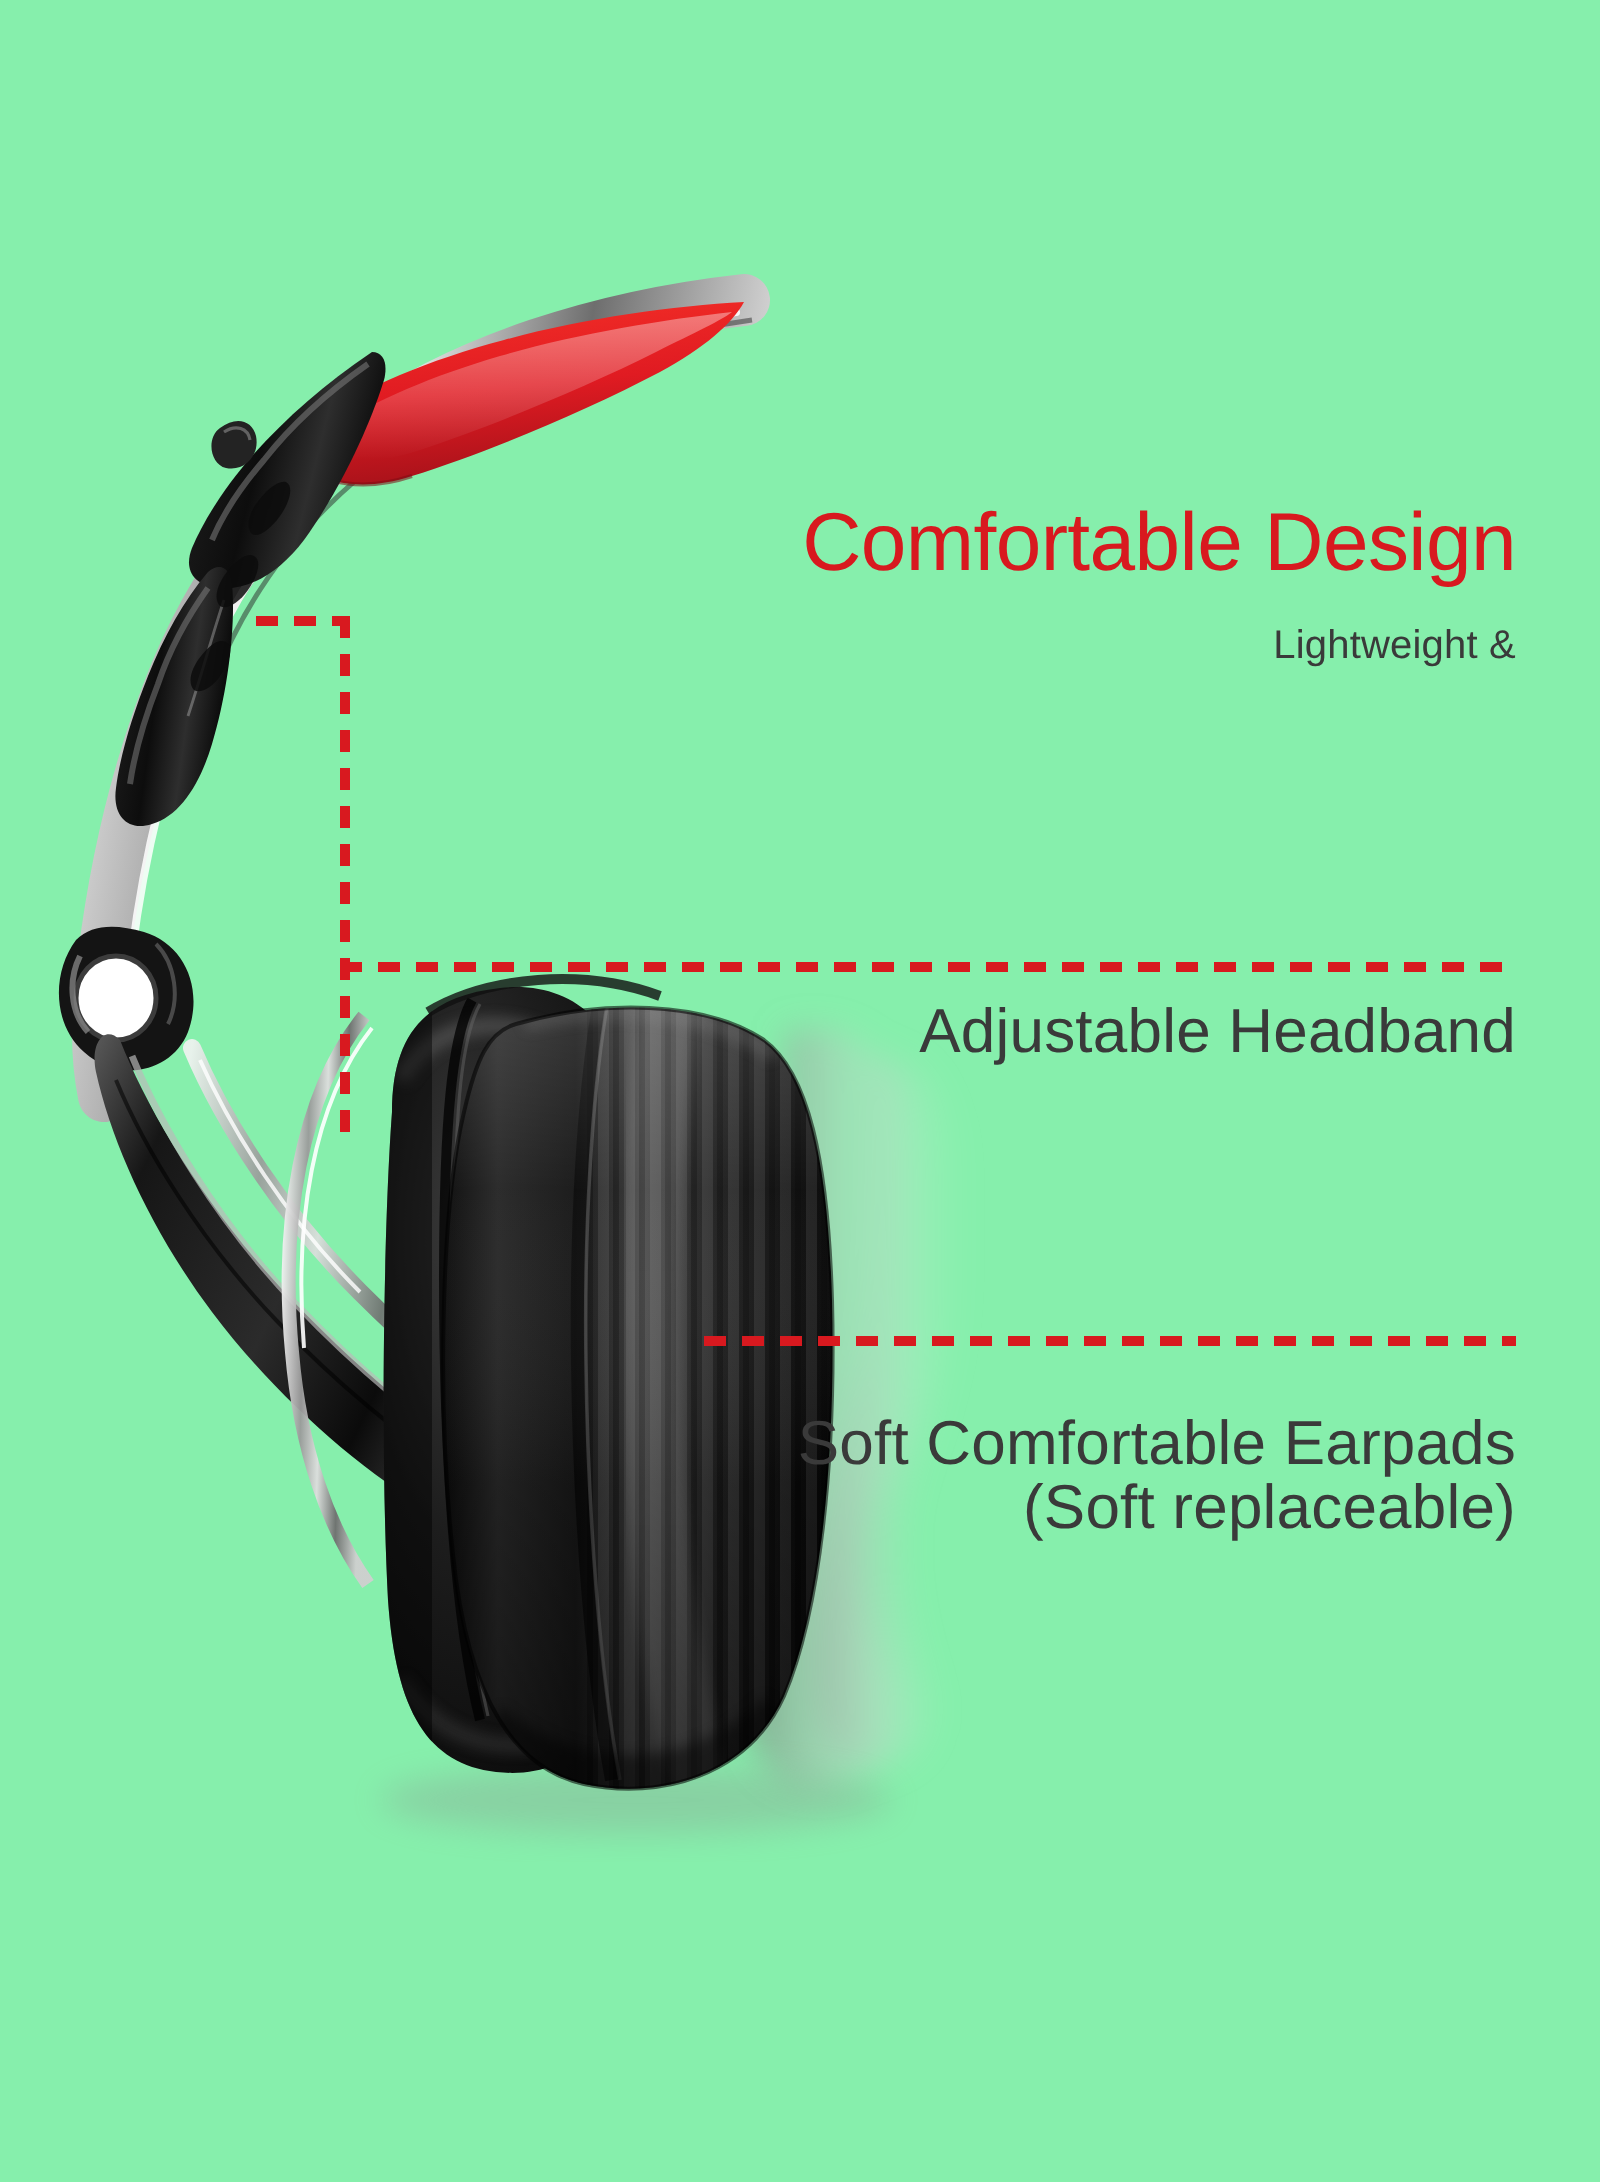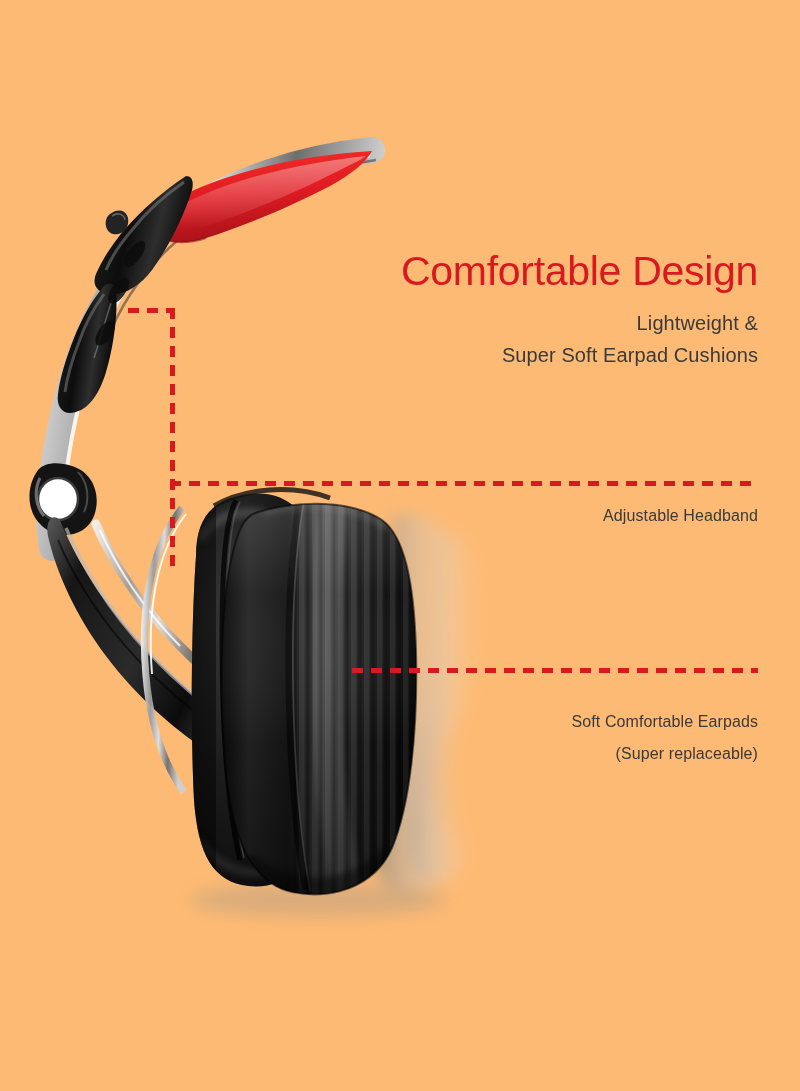--- a/index.html
+++ b/index.html
@@ -2,21 +2,21 @@
 <html><head>
 <meta charset="utf-8">
 <style>
   html,body{margin:0;padding:0;}
   body{
     width:800px;height:1091px;
     background:#ffffff;
     font-family:"Liberation Sans",sans-serif;
     overflow:hidden;position:relative;
   }
-  #stage{position:absolute;inset:0;width:800px;height:1091px;overflow:hidden;background:#fdba74;}
+  #stage{position:absolute;inset:0;width:800px;height:1091px;overflow:hidden;background:#86efac;}
 
   
   #photo{position:absolute;left:0;top:0;width:800px;height:1091px;}
 
   
   .callout{position:absolute;text-align:right;}
   .headline{
     color:#d8191f;
     font-size:41px;
     line-height:48px;
@@ -27,21 +27,21 @@
   .subline{
     color:#3a3a3a;
     font-size:20px;
     line-height:32px;
     font-weight:300;
     letter-spacing:0.1px;
     white-space:nowrap;
   }
   .label{
     color:#3a3a3a;
-    font-size:16px;
+    font-size:31px;
     line-height:32px;
     font-weight:300;
     letter-spacing:0.1px;
     white-space:nowrap;
   }
 
   
   .dash-h{
     position:absolute;height:5px;
     background-image:linear-gradient(to right,#d8191f 0 11px,rgba(0,0,0,0) 11px 19px);
@@ -326,25 +326,24 @@
   <div class="dash-h" style="left:128px;top:308px;width:47px;"></div>
   <div class="dash-v" style="left:170px;top:308px;height:264px;"></div>
 
   <div class="dash-h" style="left:170px;top:481px;width:588px;"></div>
 
   <div class="dash-h" style="left:352px;top:668px;width:406px;"></div>
 
   <div class="callout" style="left:258px;top:247px;width:500px;">
     <div class="headline">Comfortable Design</div>
     <div class="subline" style="margin-top:12px;">Lightweight &amp;</div>
-    <div class="subline">Super Soft Earpad Cushions</div>
   </div>
 
   <div class="callout" style="left:358px;top:500px;width:400px;">
     <div class="label">Adjustable Headband</div>
   </div>
 
   <div class="callout" style="left:358px;top:706px;width:400px;">
     <div class="label">Soft Comfortable Earpads</div>
-    <div class="label">(Super replaceable)</div>
+    <div class="label">(Soft replaceable)</div>
   </div>
 
 </div>
 
 </body></html>

